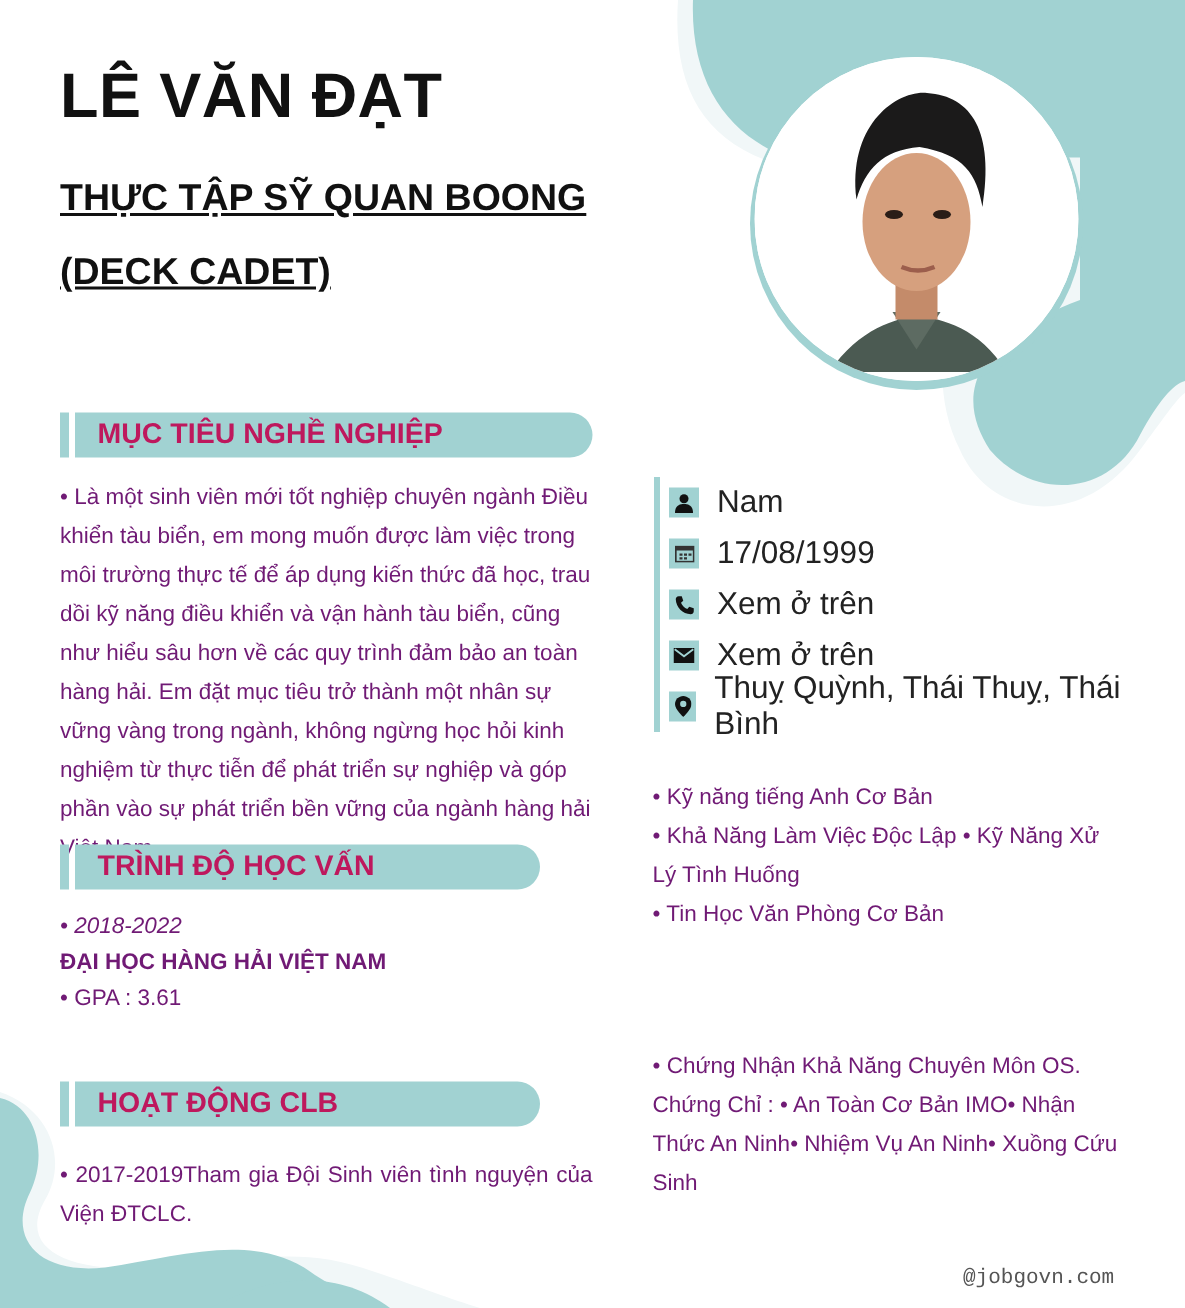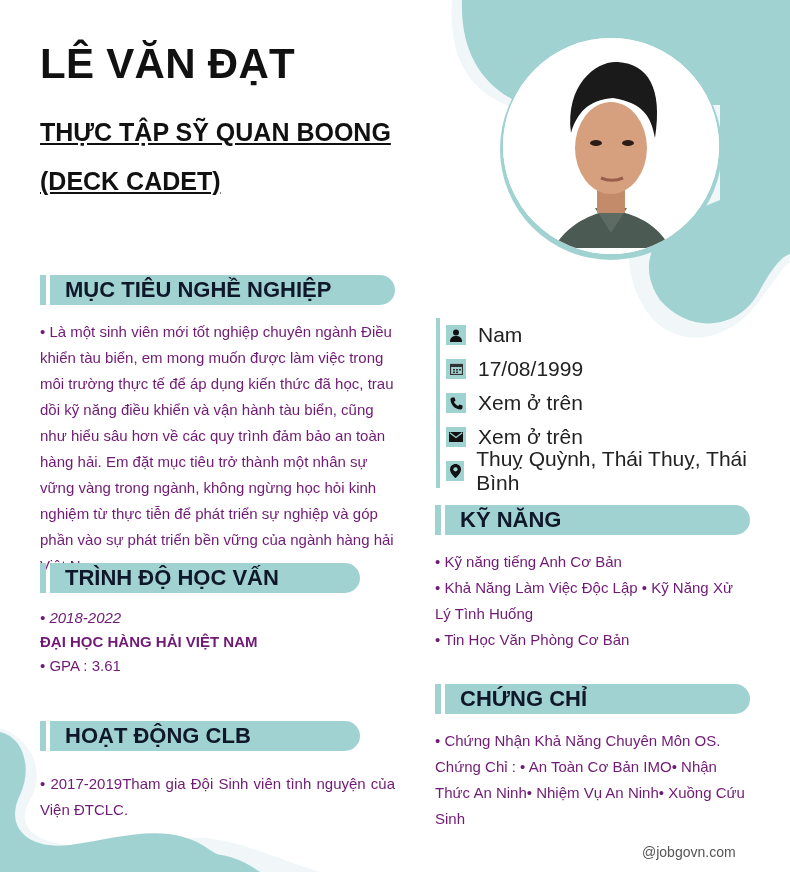--- a/index.html
+++ b/index.html
@@ -21,35 +21,35 @@
   }
   .photo {
     position: absolute; left: 3px; top: 0px; width: 216px; height: 216px; border-radius: 50%;
     background: #ffffff; overflow: hidden;
   }
 
   .sec-head { height: 30px; display: flex; align-items: stretch; }
   .sec-head .bar { width: 6px; background: #a1d2d2; margin-right: 4px; }
   .sec-head .pill {
     flex: 1; background: #a1d2d2; border-radius: 0 15px 15px 0;
-    font-size: 22px; font-weight: bold; line-height: 30px; padding-left: 15px; color: #0f172a;
+    font-size: 19px; font-weight: bold; line-height: 30px; padding-left: 15px; color: #be185d;
   }
 
   .text { font-size: 15px; line-height: 26px; color: #701a75; }
   .justify { text-align: justify; }
 
   .info { left: 436px; top: 318px; width: 320px; border-left: 4px solid #a1d2d2; padding-left: 6px; }
   .info-row { display: flex; align-items: center; height: 34px; }
   .info-icon {
     width: 20px; height: 20px; background: #a1d2d2; display: flex; align-items: center; justify-content: center;
     margin-right: 12px;
   }
   .info-text { font-size: 21px; color: #222; }
 
-  .footer { left: 642px; top: 844px; font-family: Liberation Sans, sans-serif; font-size: 14px; color: #555; }
+  .footer { left: 642px; top: 844px; font-family: Liberation Mono, monospace; font-size: 14px; color: #555; }
 </style>
 </head>
 <body>
 
 <svg class="bg" viewBox="0 0 790 872" xmlns="http://www.w3.org/2000/svg">
 
   <path d="M452,0 C448,60 470,95 520,110 L700,110 C640,160 610,240 640,300 C660,345 720,355 760,300 C775,280 785,265 790,262 L790,0 Z" fill="#f1f7f8"></path>
 
   <path d="M462,0 C460,55 485,90 525,105 L720,105 L720,200 C640,230 640,270 660,300 C690,335 740,330 760,290 C772,268 782,256 790,254 L790,0 Z" fill="#a1d2d2"></path>
 
@@ -161,32 +161,24 @@
       <svg width="11" height="14" viewBox="0 0 11 14">
           <path d="M5.5,0 C2.5,0 0,2.4 0,5.4 C0,9.2 5.5,14 5.5,14 C5.5,14 11,9.2 11,5.4 C11,2.4 8.5,0 5.5,0 Z" fill="#111"></path>
           <circle cx="5.5" cy="5.3" r="2.1" fill="#a1d2d2"></circle>
         </svg>
     </span>
     <span class="info-text">Thuỵ Quỳnh, Thái Thuỵ, Thái Bình</span>
   </div>
 </div>
 
 <div class="layer" style="left:435px; top:505px; width:315px;">
-  <div class="sec-head">
-    <div class="bar"></div>
-    <div class="pill">KỸ NĂNG</div>
-  </div>
   <div class="text" style="margin-top:14px; width:300px;">
     <div>• Kỹ năng tiếng Anh Cơ Bản</div>
     <div>• Khả Năng Làm Việc Độc Lập • Kỹ Năng Xử Lý Tình Huống</div>
     <div>• Tin Học Văn Phòng Cơ Bản</div>
   </div>
 </div>
 
 <div class="layer" style="left:435px; top:684px; width:315px;">
-  <div class="sec-head">
-    <div class="bar"></div>
-    <div class="pill">CHỨNG CHỈ</div>
-  </div>
   <div class="text" style="margin-top:14px; width:320px;">• Chứng Nhận Khả Năng Chuyên Môn OS. Chứng Chỉ : • An Toàn Cơ Bản IMO• Nhận Thức An Ninh• Nhiệm Vụ An Ninh• Xuồng Cứu Sinh</div>
 </div>
 
 <div class="layer footer">@jobgovn.com</div>
 
 </body></html>

